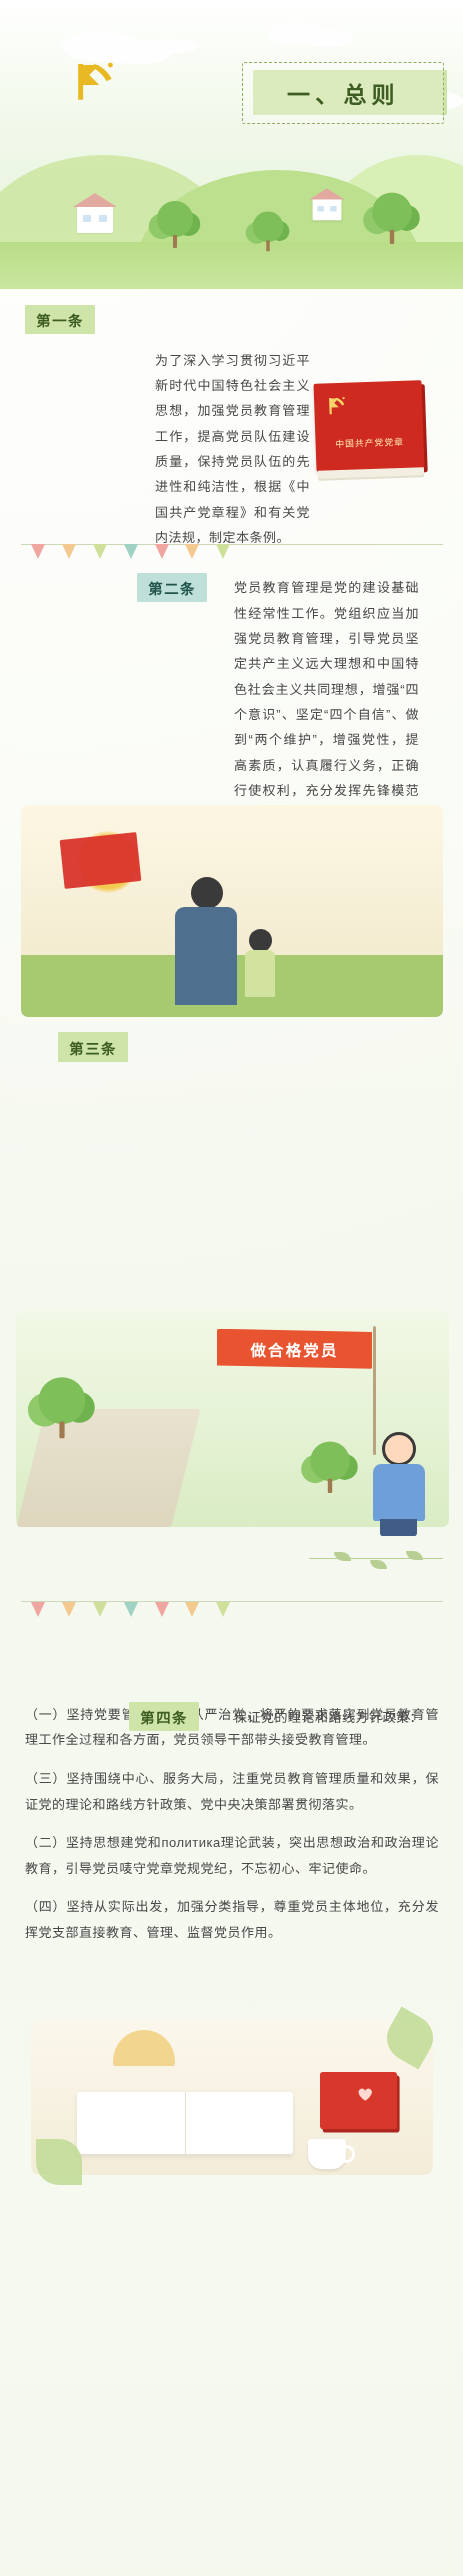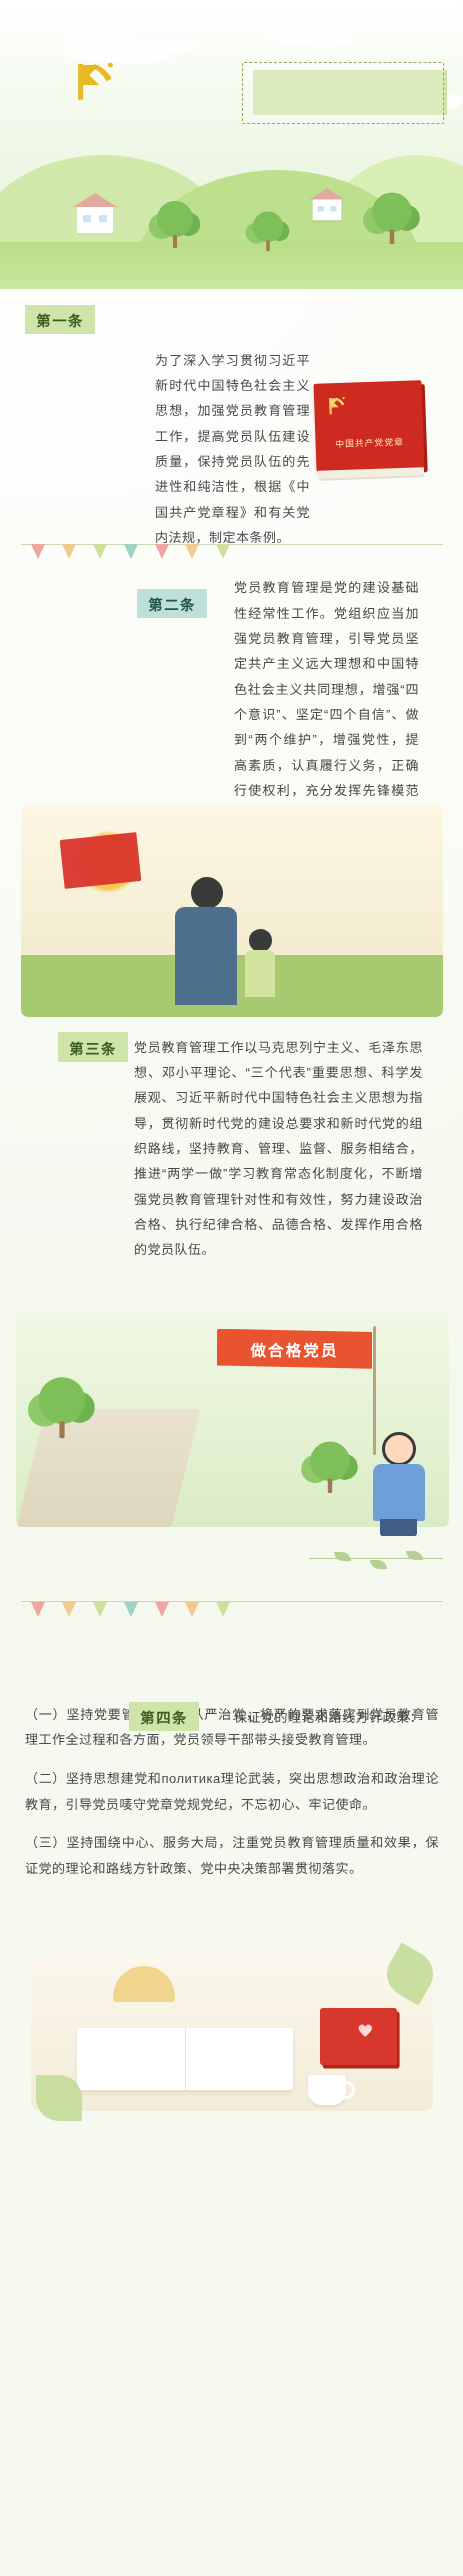--- a/index.html
+++ b/index.html
@@ -178,21 +178,21 @@
     position:absolute;left:20.6px;right:20.6px;top:4.1px;height:1px;background:#cdd9b6;
   }
   .flagpc{
     position:absolute;top:4.6px;width:0;height:0;
     border-left:7.7px solid transparent;border-right:7.7px solid transparent;
     border-top:15.5px solid #f0a6a0;
   }
 
   
   .art2{position:relative;margin-top:5.2px;min-height:222px;}
-  .art2 .head-pos{position:absolute;left:129px;top:16px;padding-left:8px;}
+  .art2 .head-pos{position:absolute;left:129px;top:0;padding-left:8px;}
   .art2 .txt-pos{position:absolute;left:234px;top:2.1px;width:185px;}
 
   .scene2{
     position:relative;height:227px;margin-top:5.2px;
   }
   .scene2 .sky{
     position:absolute;left:20.6px;right:20.6px;top:5.2px;height:185px;
     background:linear-gradient(180deg,#fdf6e3 0%, #f6efd6 60%, #efe8c9 100%);
     border-radius:7.2px;
   }
@@ -363,20 +363,21 @@
       <div class="trunk"></div>
     </div>
     <div class="tree" style="left:392px;top:232px;transform:scale(1.1);">
       <div class="crown"></div>
       <div class="trunk"></div>
     </div>
 
     <div class="title-plate">
       <div class="solid"></div>
       <div class="dash"></div>
+      <div class="txt">一、总则</div>
     </div>
   </div>
 
   <div class="block art1">
     <div class="head-pos">
       <span class="art-head">第一条</span>
     </div>
     <div class="txt-pos body-text">为了深入学习贯彻习近平新时代中国特色社会主义思想，加强党员教育管理工作，提高党员队伍建设质量，保持党员队伍的先进性和纯洁性，根据《中国共产党章程》和有关党内法规，制定本条例。</div>
 
     <div class="book-art">
@@ -426,21 +427,20 @@
     <div class="kid">
       <div class="head"></div>
       <div class="body"></div>
     </div>
   </div>
 
   <div class="block art3">
     <div class="head-pos">
       <span class="art-head">第三条</span>
     </div>
-    <div class="txt-pos body-text">党员教育管理工作以马克思列宁主义、毛泽东思想、邓小平理论、“三个代表”重要思想、科学发展观、习近平新时代中国特色社会主义思想为指导，贯彻新时代党的建设总要求和新时代党的组织路线，坚持教育、管理、监督、服务相结合，推进“两学一做”学习教育常态化制度化，不断增强党员教育管理针对性和有效性，努力建设政治合格、执行纪律合格、品德合格、发挥作用合格的党员队伍。</div>
   </div>
 
   <div class="scene3">
     <div class="sky"></div>
     <div class="road"></div>
     <div class="tree" style="left:62px;top:113px;transform:scale(1.3);">
       <div class="crown"></div>
       <div class="trunk"></div>
     </div>
     <div class="tree" style="left:330px;top:170px;transform:scale(1.1);">
@@ -481,22 +481,23 @@
   </div>
 
   <div class="block art4">
     <div class="head-pos">
       <span class="art-head green2">第四条</span>
     </div>
     <div class="lead body-text">保证党的理论和路线方针政策：</div>
 
     <div class="list body-text">
       <p>（一）坚持党要管党、全面从严治党，将严的要求落实到党员教育管理工作全过程和各方面，党员领导干部带头接受教育管理。</p>
+      <p>（三）坚持围绕中心、服务大局，注重党员教育管理质量和效果，保证党的理论和路线方针政策、党中央决策部署贯彻落实。</p>
       <p>（二）坚持思想建党和политика理论武装，突出思想政治和政治理论教育，引导党员唛守党章党规党纪，不忘初心、牢记使命。</p>
-      <p>（三）坚持围绕中心、服务大局，注重党员教育管理质量和效果，保证党的理论和路线方针政策、党中央决策部署贯彻落实。</p>
+      <p>（四）坚持从实际出发，加强分类指导，尊重党员主体地位，充分发挥党支部直接教育、管理、监督党员作用。</p>
     </div>
   </div>
 
   <div class="footer-art">
     <div class="desk"></div>
     <div class="lamp"></div>
     <div class="bookopen"></div>
     <div class="redbook"></div>
     <div class="heart">
       <svg viewBox="0 0 32 32" width="18.5" height="18.5">

